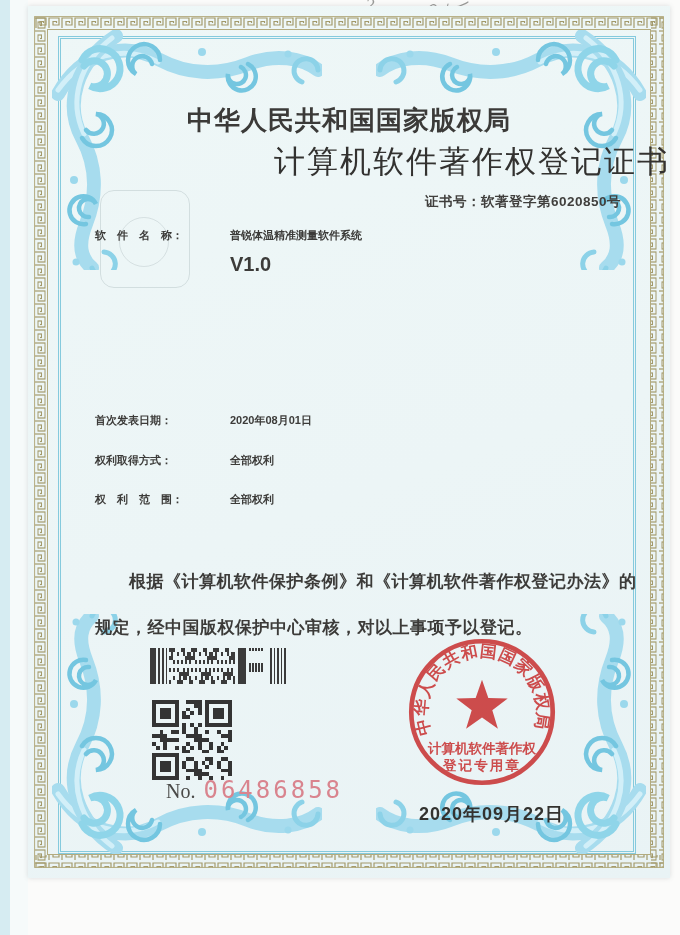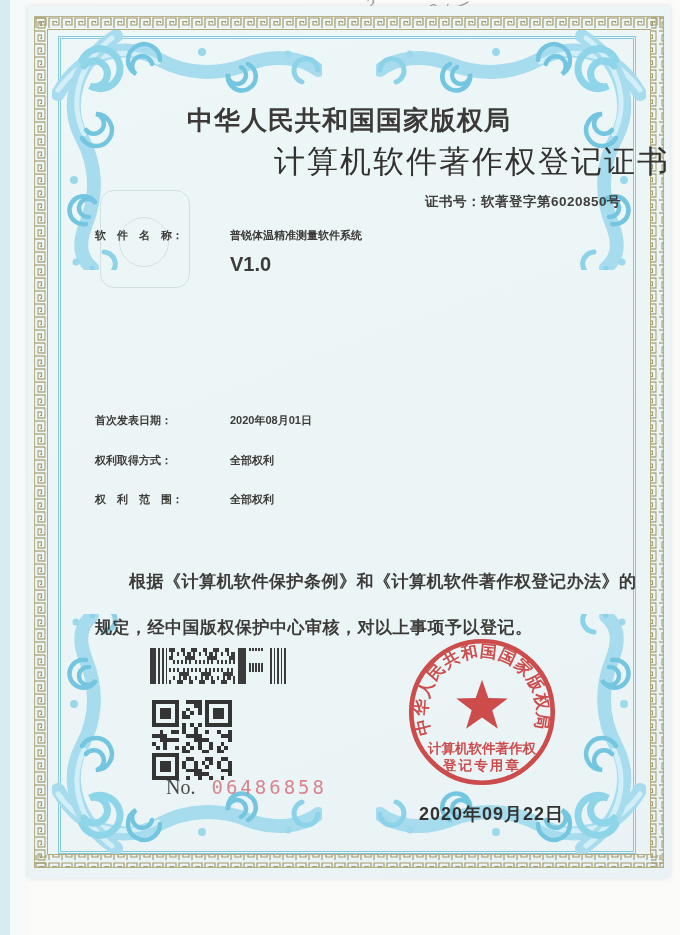--- a/index.html
+++ b/index.html
@@ -61,21 +61,21 @@
   .st2{left:67px;top:610px;}
 
   .barcode{position:absolute;left:122px;top:642px;}
   .barcode svg{display:block;}
   .barcode rect{fill:#3b3b3b;}
   .qr{position:absolute;left:124px;top:694px;}
   .qr rect{fill:#343434;}
 
   .serial{position:absolute;left:102px;top:770px;white-space:nowrap;}
   .serial .no{font-family:"Liberation Serif","DejaVu Serif",serif;font-size:20px;color:#4a4a48;margin-left:36px;}
-  .serial .digits{font-family:"DejaVu Sans Mono","Liberation Mono",monospace;font-size:19px;letter-spacing:3px;color:#d9848e;margin-left:16px;}
+  .serial .digits{font-family:"DejaVu Sans Mono","Liberation Mono",monospace;font-size:24px;letter-spacing:3px;color:#d9848e;margin-left:8px;}
 
   .seal{position:absolute;left:376px;top:628px;width:156px;height:156px;opacity:.9;mix-blend-mode:multiply;}
   .issue-date{position:absolute;left:391px;top:788px;font-size:18px;font-weight:700;color:#33322f;letter-spacing:1px;white-space:nowrap;margin-top:8px;}
 </style>
 </head>
 <body>
 
 <div class="scan-strip"></div>
 <div class="scan-strip2"></div>
 

